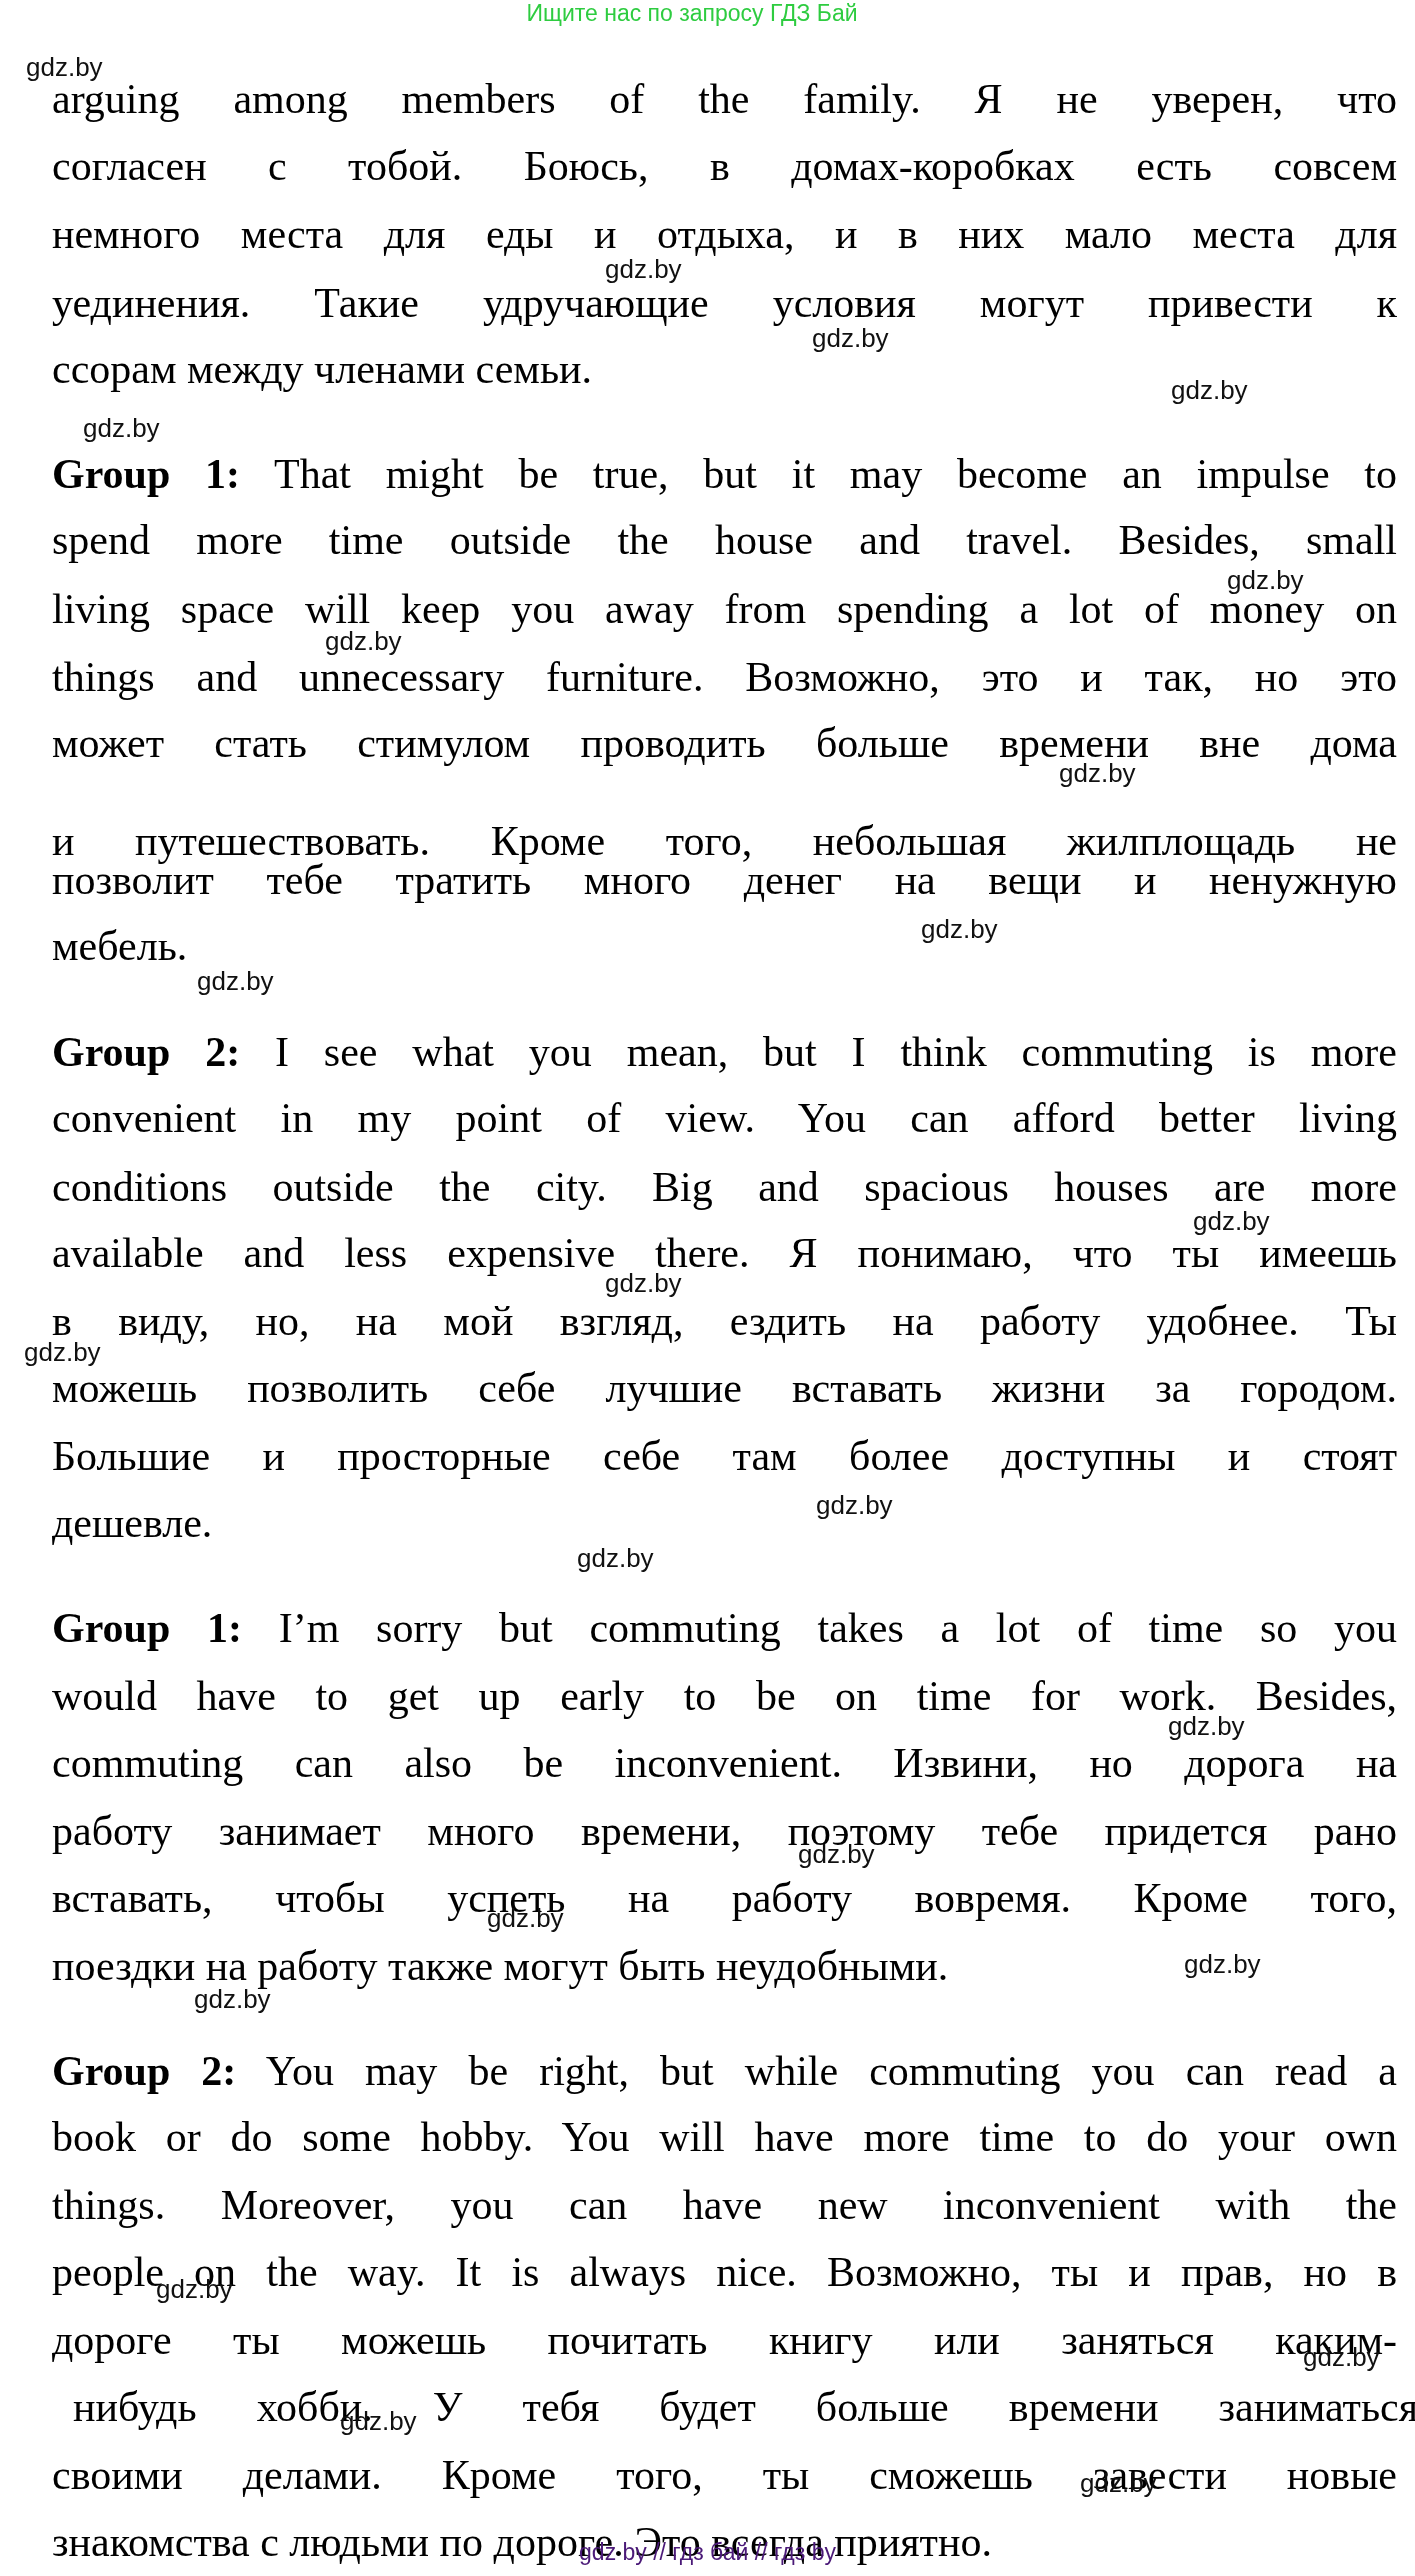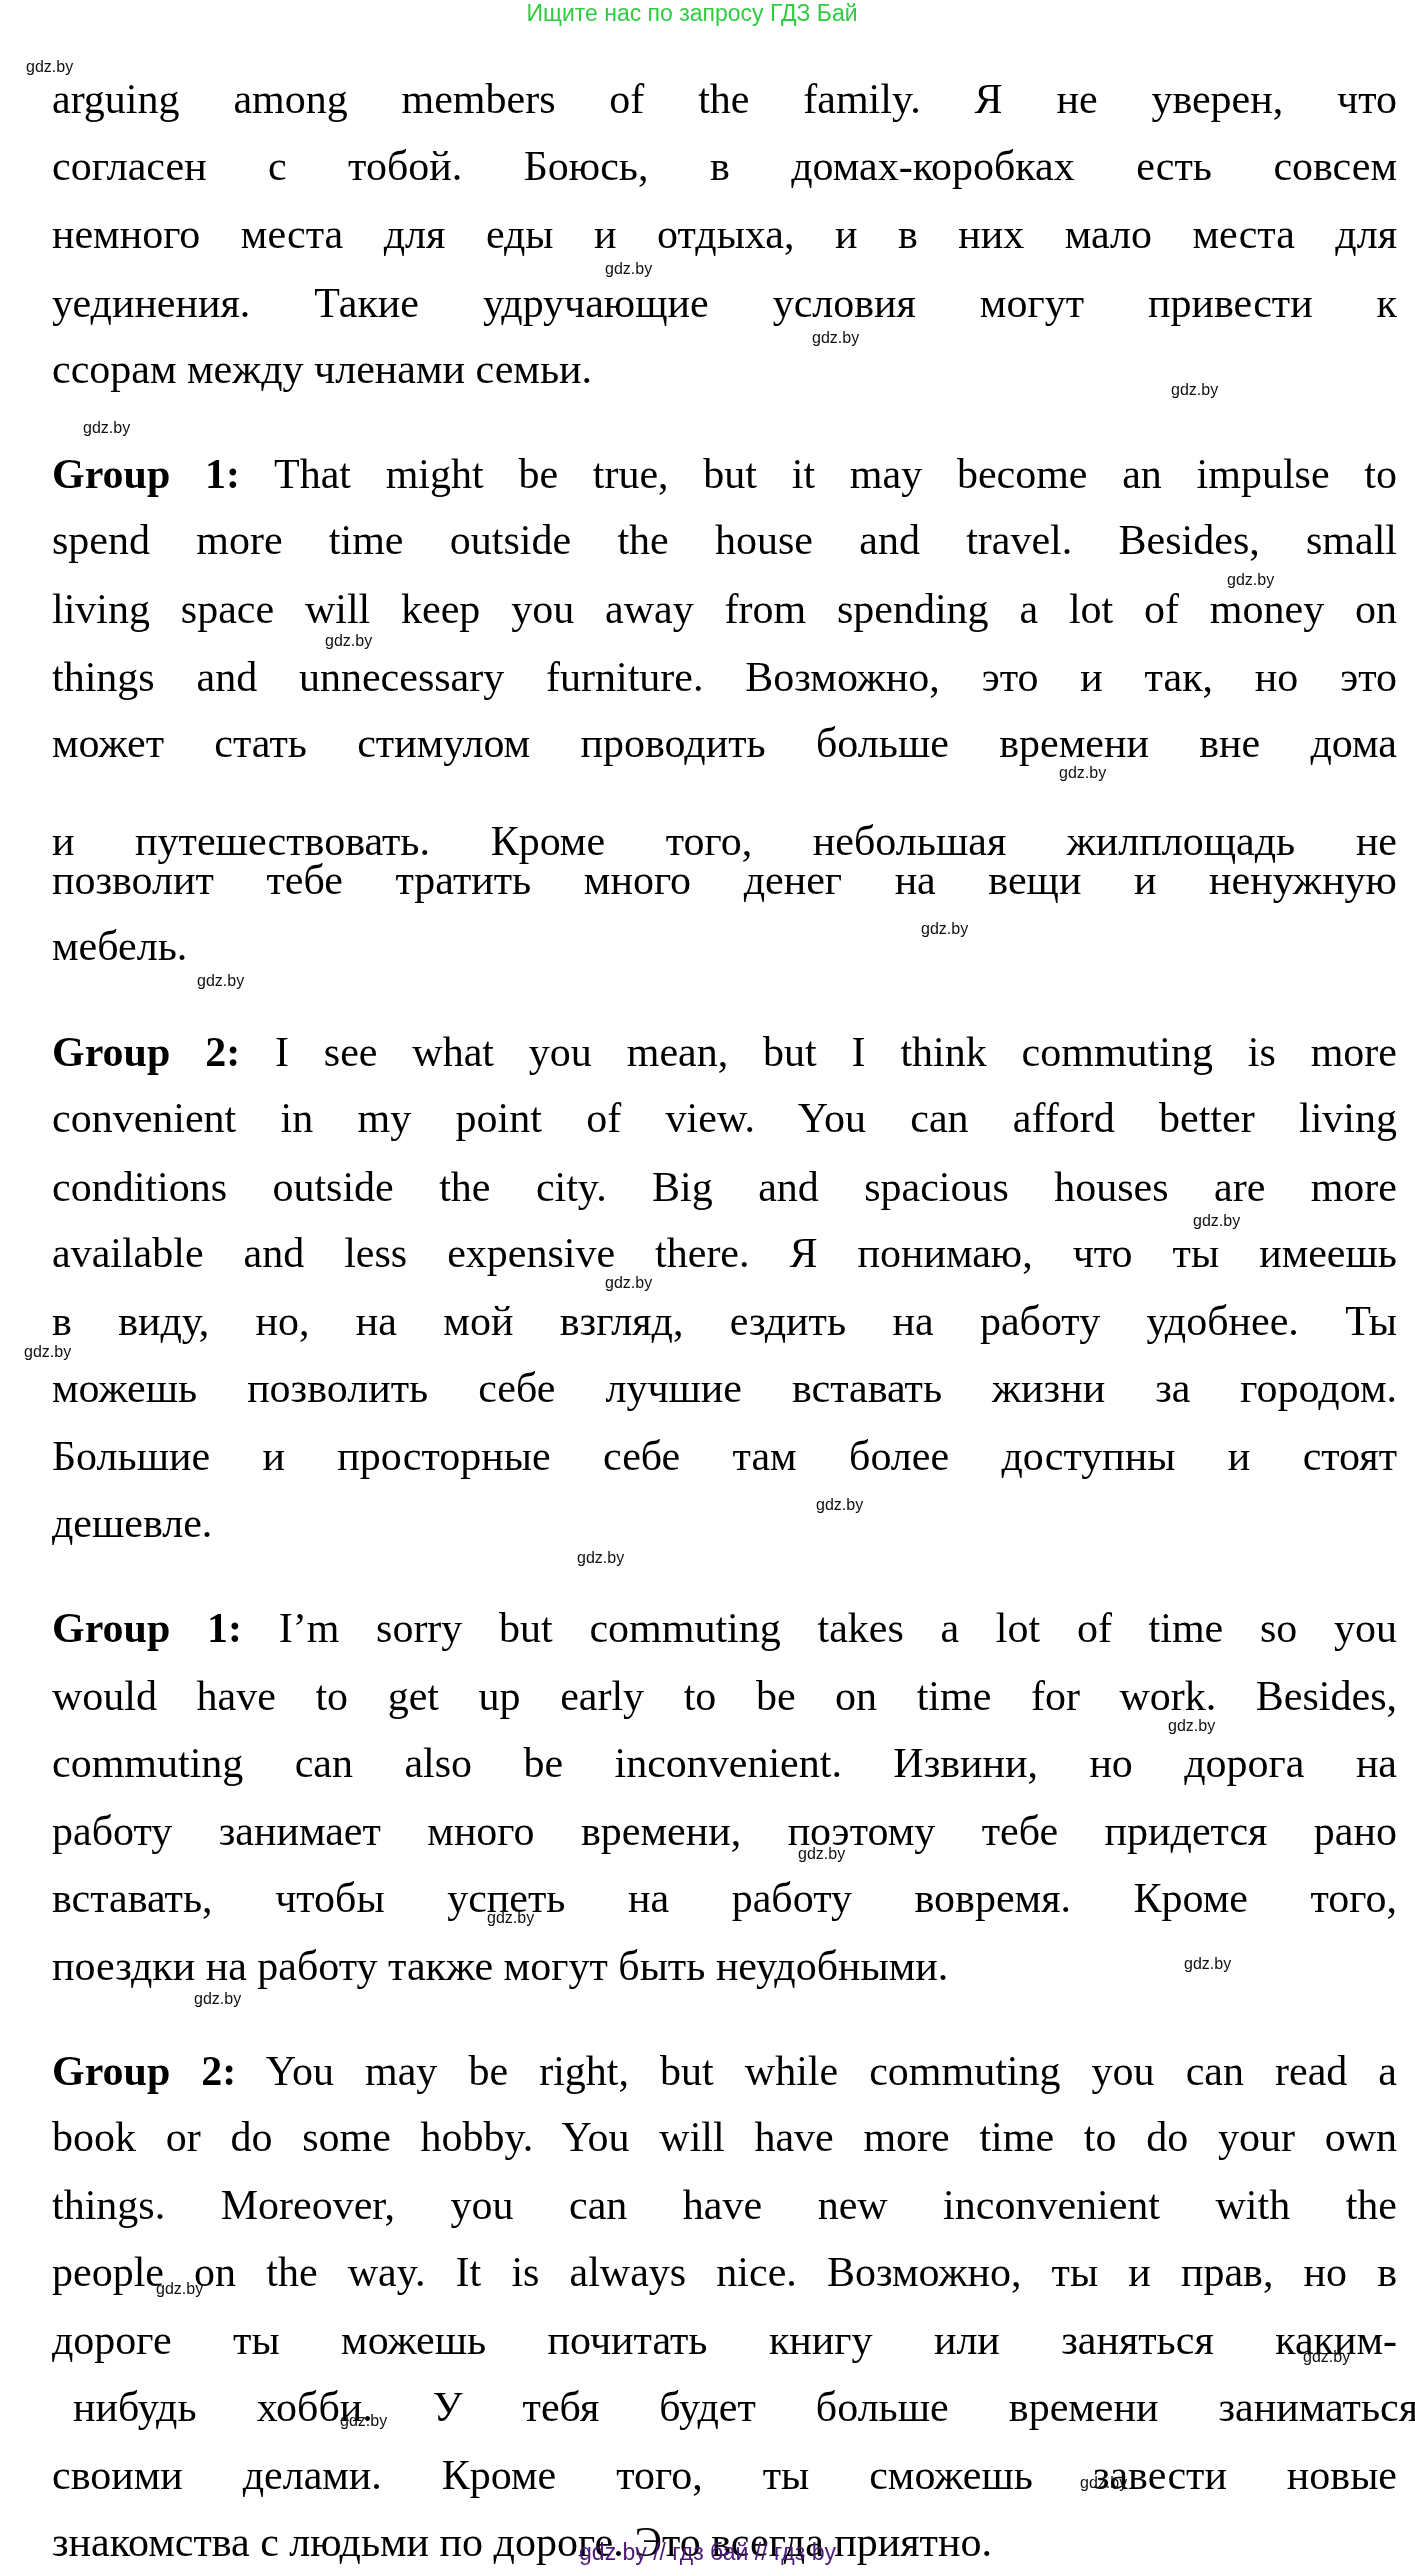--- a/index.html
+++ b/index.html
@@ -2,21 +2,21 @@
 <html style="font-size:14px"><head>
 <meta charset="utf-8">
 <style>
   html, body { margin:0; padding:0; background:#ffffff; }
   body { width:1415px; height:2576px; position:relative; overflow:hidden; }
   .hdr { position:absolute; top:0; left:0; width:1384px; text-align:center; font-family:"Liberation Sans", sans-serif; font-size:23px; color:#2ecc40; line-height:26px; }
   .ftr { position:absolute; top:2538px; left:0; width:1415px; text-align:center; font-family:"Liberation Sans", sans-serif; font-size:23px; color:#4b1a78; line-height:29px; }
   .line { position:absolute; left:52px; width:1345px; font-family:"Liberation Serif", serif; font-size:42px; line-height:55px; color:#000; white-space:nowrap; }
   .line.j { text-align:justify; text-align-last:justify; white-space:normal; }
   .line b { font-weight:bold; }
-  .wm { position:absolute; font-family:"Liberation Sans", sans-serif; font-size:16px; color:#111; line-height:26px; }
+  .wm { position:absolute; font-family:"Liberation Sans", sans-serif; font-size:26px; color:#111; line-height:26px; }
 </style>
 </head>
 <body>
 
 <div class="hdr">Ищите нас по запросу ГДЗ Бай</div>
 
 <div id="doc">
     <div class="line j" style="top: 72px;"><span>arguing among members of the family. Я не уверен, что</span></div>
     <div class="line j" style="top: 139px;"><span>согласен с тобой. Боюсь, в домах-коробках есть совсем</span></div>
     <div class="line j" style="top: 207px;"><span>немного места для еды и отдыха, и в них мало места для</span></div>

